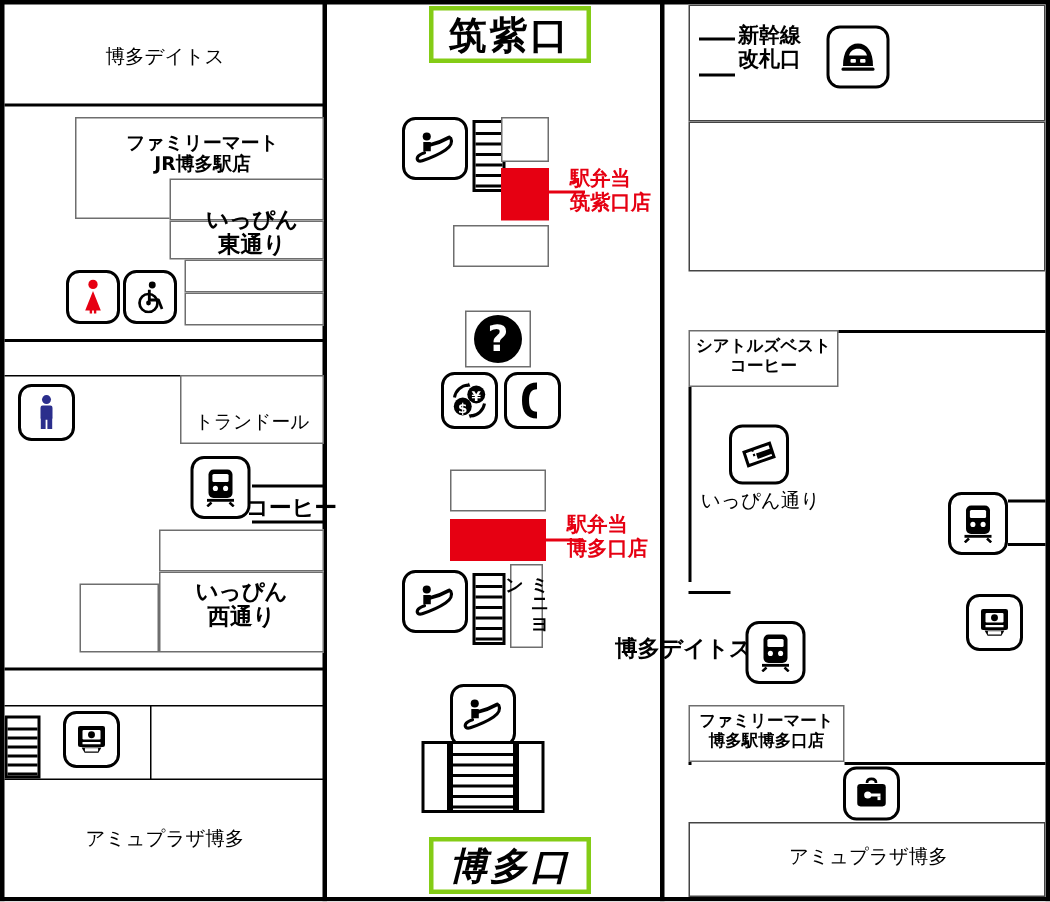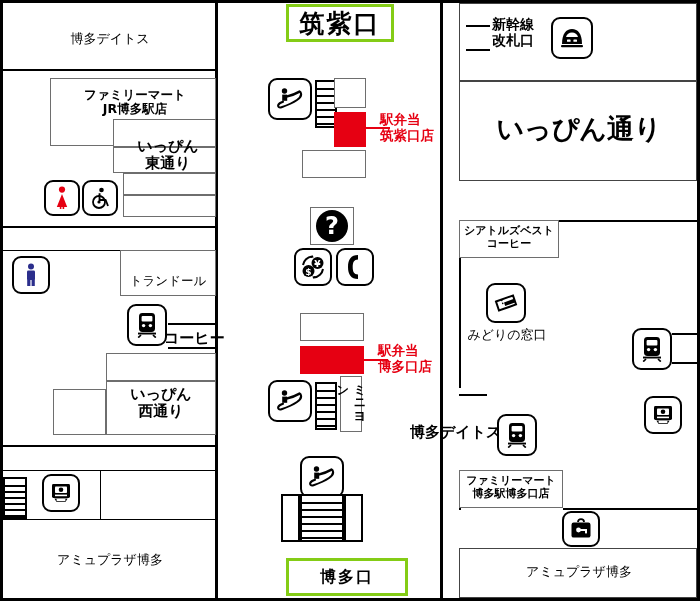--- a/index.html
+++ b/index.html
@@ -230,55 +230,54 @@
     <i style="top:6px;"></i>
       <i style="top:13px;"></i>
       <i style="top:20px;"></i>
     <i style="top:27px;"></i>
       <i style="top:34px;"></i>
       <i style="top:41px;"></i>
   </div>
   <div class="stairs" style="left:281px;top:494px;width:19px;height:48px;"></div>
   <div class="stairs" style="left:344px;top:494px;width:19px;height:48px;"></div>
 
-  <div class="gate-title" style="left:286px;top:558px;width:122px;height:38px;font-size:16px;">博多口</div>
+  <div class="gate-title" style="left:286px;top:558px;width:108px;height:38px;font-size:25px;font-style:italic;">博多口</div>
 
   <div class="box mid" style="left:459px;top:3px;width:238px;height:78px;"></div>
   <div class="blkleader" style="left:466px;top:25px;width:24px;"></div>
   <div class="blkleader" style="left:466px;top:49px;width:24px;"></div>
   <div class="lbl" style="left:492px;top:16px;width:72px;font-size:14px;text-align:left;">新幹線
 改札口</div>
   <div class="ico" style="left:551px;top:17px;width:42px;height:42px;">
     <svg width="28" height="24" viewBox="0 0 28 24" aria-hidden="true">
       <path d="M4 18 C4 8 8 3 14 3 C20 3 24 8 24 18 Z" fill="#000"></path>
       <path d="M8 11 C8.8 8 11 6.5 14 6.5 C17 6.5 19.2 8 20 11 Z" fill="#fff"></path>
       <rect x="9" y="13.4" width="3.6" height="2.4" rx="0.6" fill="#fff"></rect>
       <rect x="15.4" y="13.4" width="3.6" height="2.4" rx="0.6" fill="#fff"></rect>
       <rect x="3" y="19" width="22" height="2.2" rx="1" fill="#000"></rect>
     </svg>
   </div>
 
   <div class="box mid" style="left:459px;top:81px;width:238px;height:100px;"></div>
-  <div class="lbl" style="left:470px;top:113px;width:218px;font-size:27px;">いっぴん通り</div>
 
   <div class="box" style="left:459px;top:220px;width:100px;height:38px;"></div>
   <div class="lbl" style="left:460px;top:225px;width:98px;font-size:11px;">シアトルズベスト
 コーヒー</div>
 
   <div class="line" style="left:459px;top:258px;width:1.5px;height:130px;"></div>
   <div class="line" style="left:559px;top:220px;width:138px;height:1.5px;"></div>
 
   <div class="ico" style="left:486px;top:283px;width:40px;height:40px;">
     <svg width="26" height="24" viewBox="0 0 26 24" aria-hidden="true">
       <path d="M3 10.5 L20 4.5 L23 13.5 L6 19.5 Z" fill="none" stroke="#000" stroke-width="2"></path>
       <path d="M8.4 8.6 L10 13.2" stroke="#000" stroke-width="1.4" stroke-dasharray="1.6 1.6"></path>
       <path d="M11 11.4 L21 7.8 L22 11.4 L12.2 15 Z" fill="#000"></path>
     </svg>
   </div>
-  <div class="lbl plain" style="left:465px;top:328px;width:84px;font-size:13px;">みどりの窓口</div>
+  <div class="lbl plain" style="left:465px;top:328px;width:84px;font-size:13px;">いっぴん通り</div>
 
   <div class="ico" style="left:632px;top:328px;width:40px;height:42px;">
     <svg width="22" height="26" viewBox="0 0 22 26" aria-hidden="true">
       <rect x="3" y="1" width="16" height="19" rx="3.4" fill="#000"></rect>
       <rect x="5.6" y="4" width="10.8" height="5.4" rx="1" fill="#fff"></rect>
       <circle cx="7.6" cy="13.6" r="1.7" fill="#fff"></circle>
       <circle cx="14.4" cy="13.6" r="1.7" fill="#fff"></circle>
       <rect x="2" y="20.6" width="18" height="1.9" fill="#000"></rect>
       <path d="M5 23 L2.2 25.6 M17 23 L19.8 25.6" stroke="#000" stroke-width="1.7"></path>
     </svg>

